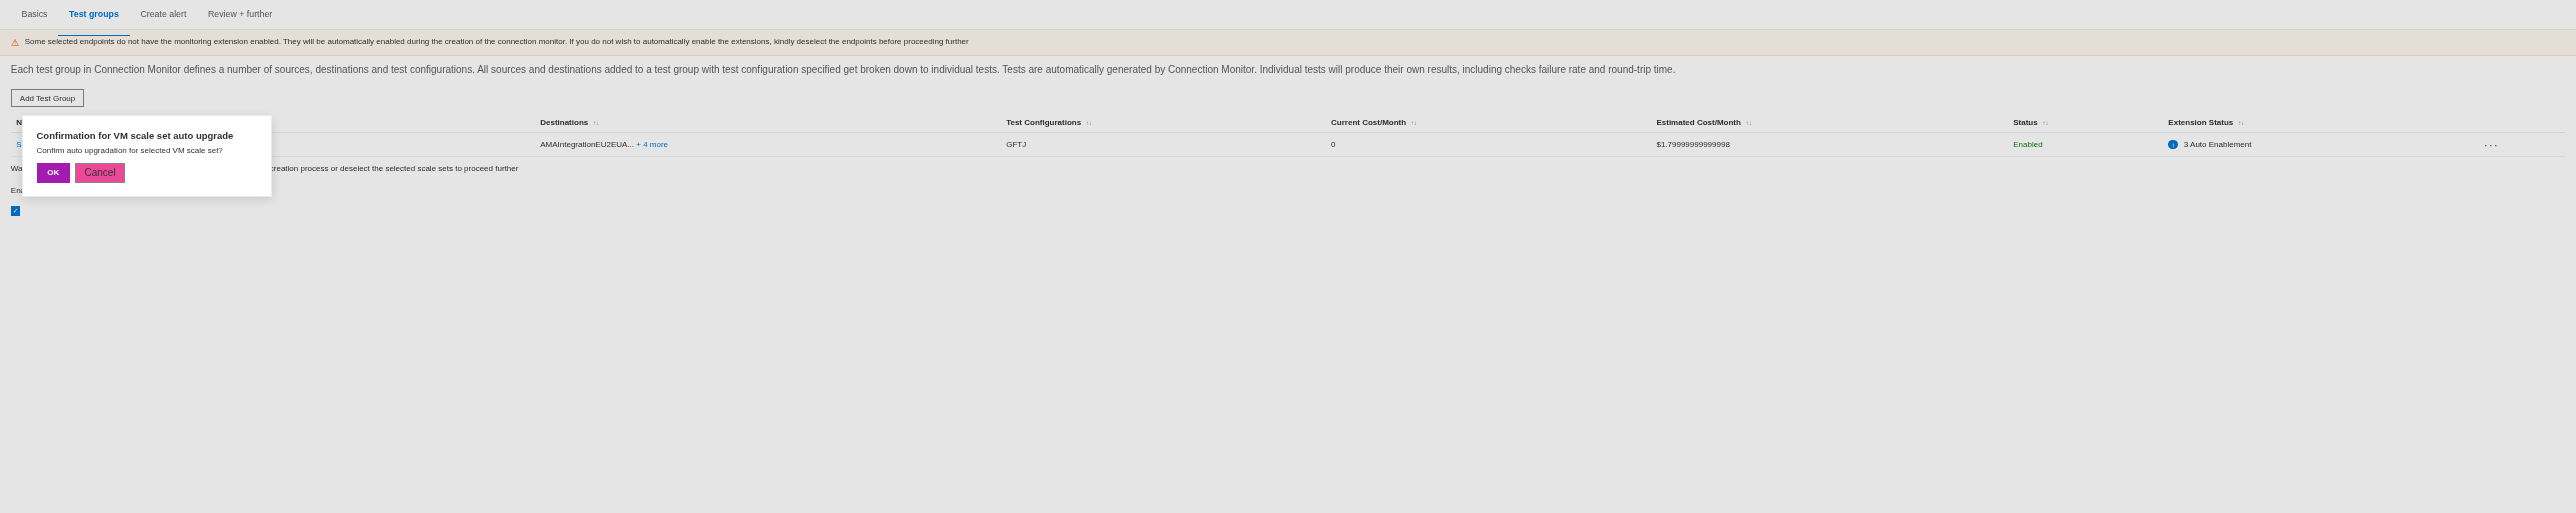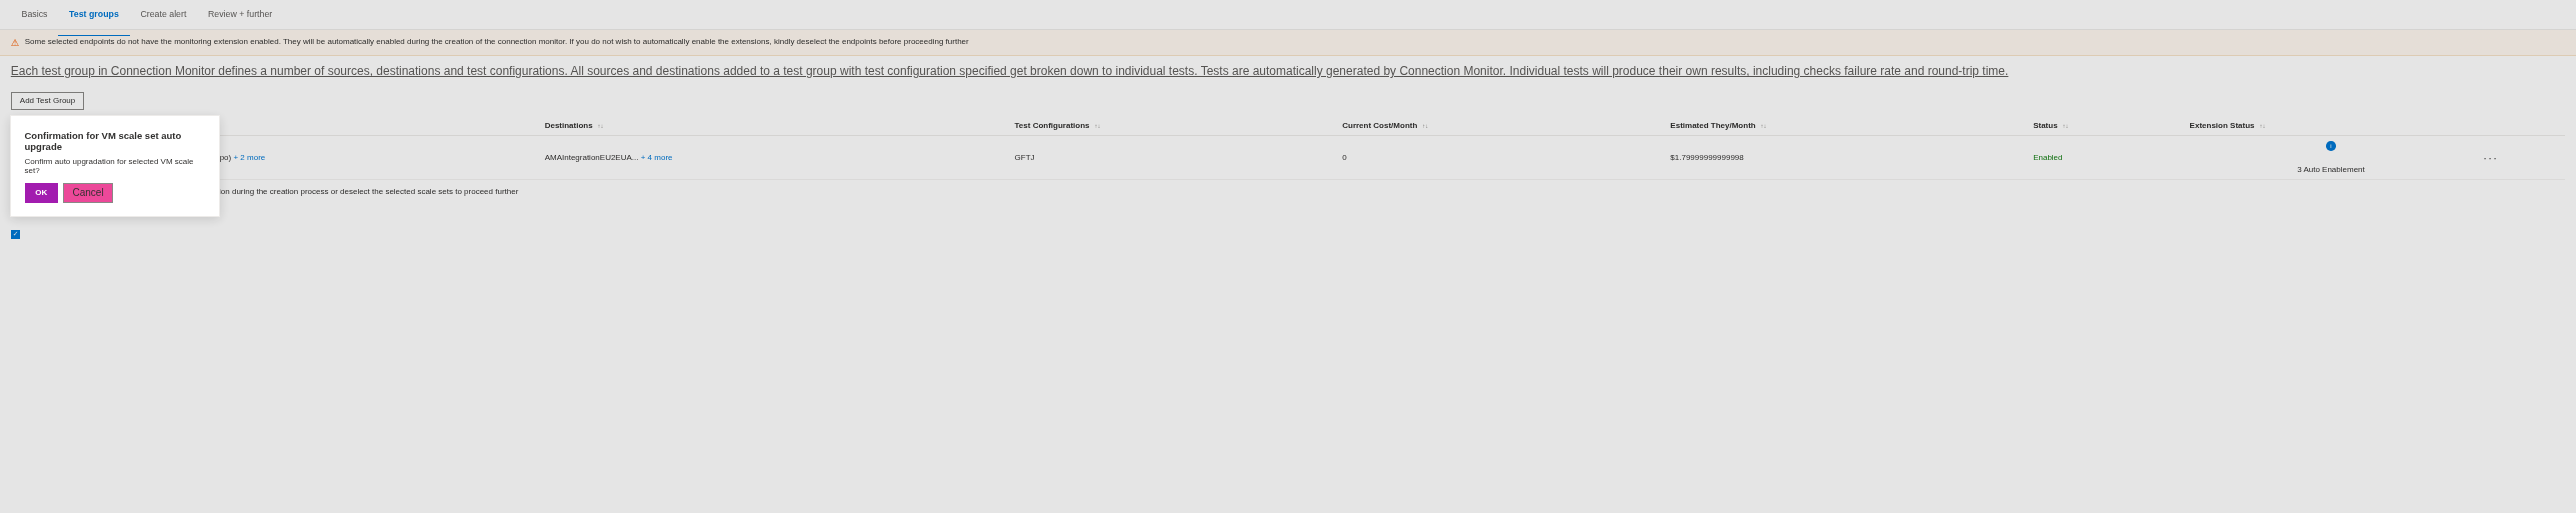--- a/index.html
+++ b/index.html
@@ -45,24 +45,23 @@
     .warning-icon {
       color: #f7630c;
       font-size: 9.5px;
       flex-shrink: 0;
       margin-top: 0.7px;
     }
 
     
     .description {
       padding: 6.8px 10.8px;
-      font-size: 12px;
+      font-size: 10px;
       color: #605e5c;
       line-height: 1.4;
-      text-decoration: underline;
     }
 
     
     .toolbar {
       padding: 5.4px 10.8px;
       display: flex;
       align-items: center;
       gap: 5.4px;
     }
     .btn-add {
@@ -129,26 +128,26 @@
     
     .modal-overlay {
       position: fixed;
       top: 0; left: 0; right: 0; bottom: 0;
       background: rgba(0,0,0,0.1);
       z-index: 100;
     }
     .modal-dialog {
       position: absolute;
       top: 115px;
-      left: 10px;
+      left: 22px;
       background: #fff;
       border: 0.7px solid #edebe9;
       box-shadow: 0 2.7px 10.8px rgba(0,0,0,0.14);
       padding: 13.5px;
-      width: 210px;
+      width: 250px;
       z-index: 200;
     }
     .modal-title {
       font-size: 9.5px;
       font-weight: 600;
       color: #323130;
       margin-bottom: 5.4px;
     }
     .modal-body {
       font-size: 8px;
@@ -212,22 +211,21 @@
     .checkbox-blue::after {
       content: '✓';
       color: #fff;
       font-size: 6.8px;
     }
 
     
     .ext-status {
       display: flex;
       align-items: center;
-      gap: 14px;
-      flex-direction: column;
+      gap: 6px;
     }
     .ext-status-icon {
       width: 9.5px;
       height: 9.5px;
       background: #0078d4;
       border-radius: 50%;
       display: inline-flex;
       align-items: center;
       justify-content: center;
       color: #fff;
@@ -286,21 +284,21 @@
         </th>
         <th>
           <span>Test Configurations</span>
           <span class="sort-icon">↑↓</span>
         </th>
         <th>
           <span>Current Cost/Month</span>
           <span class="sort-icon">↑↓</span>
         </th>
         <th>
-          <span>Estimated They/Month</span>
+          <span>Estimated Cost/Month</span>
           <span class="sort-icon">↑↓</span>
         </th>
         <th>
           <span>Status</span>
           <span class="sort-icon">↑↓</span>
         </th>
         <th>
           <span>Extension Status</span>
           <span class="sort-icon">↑↓</span>
         </th>

